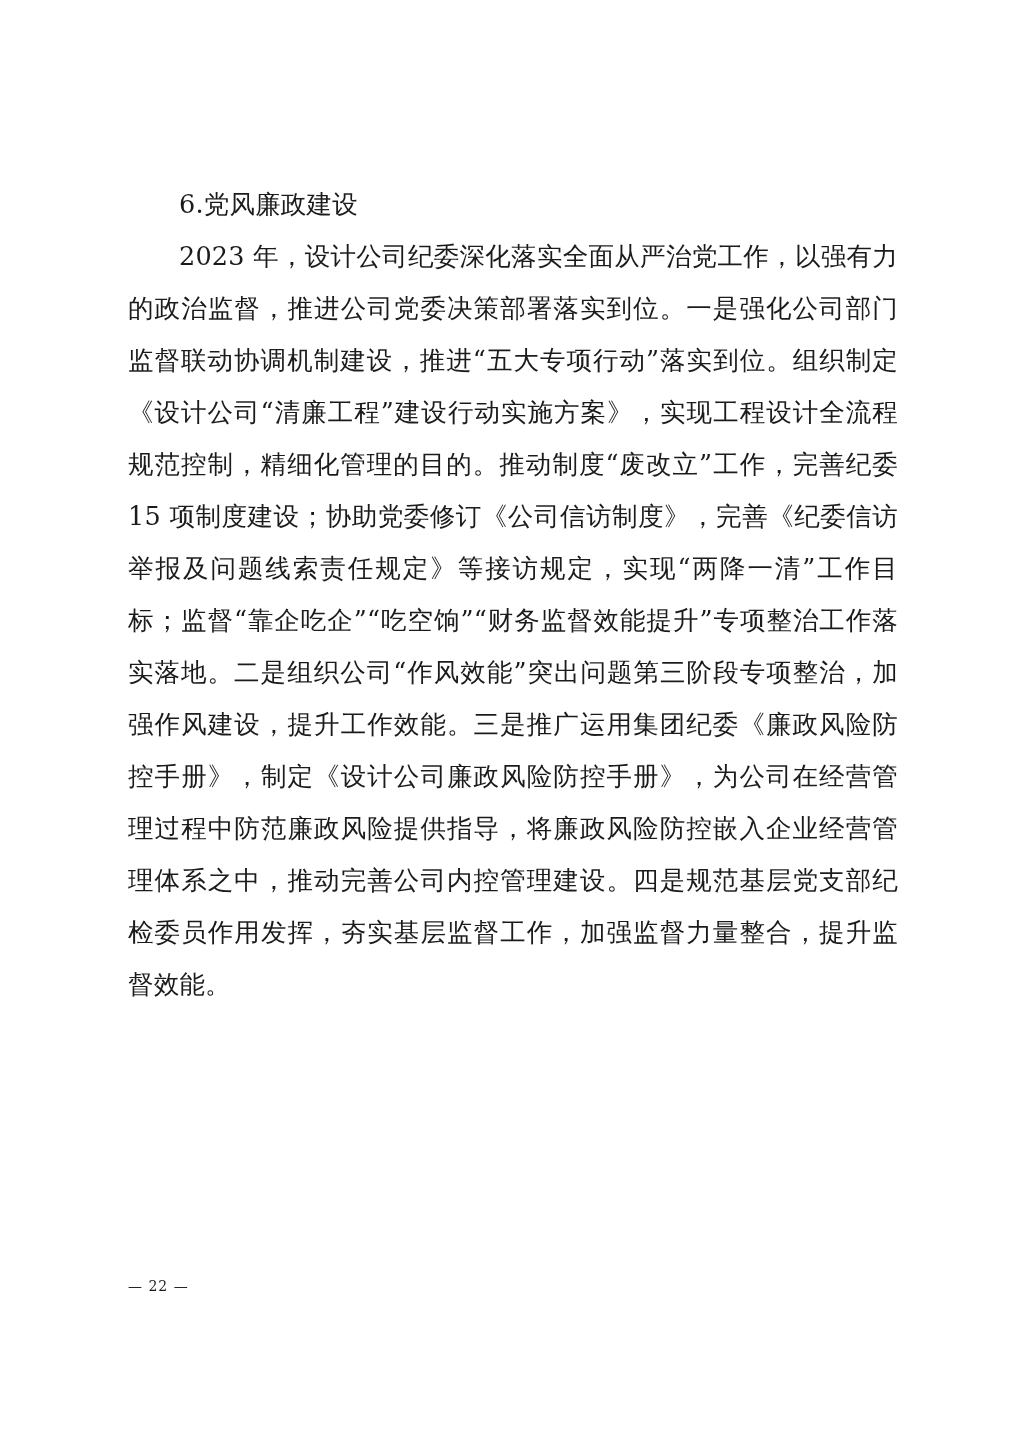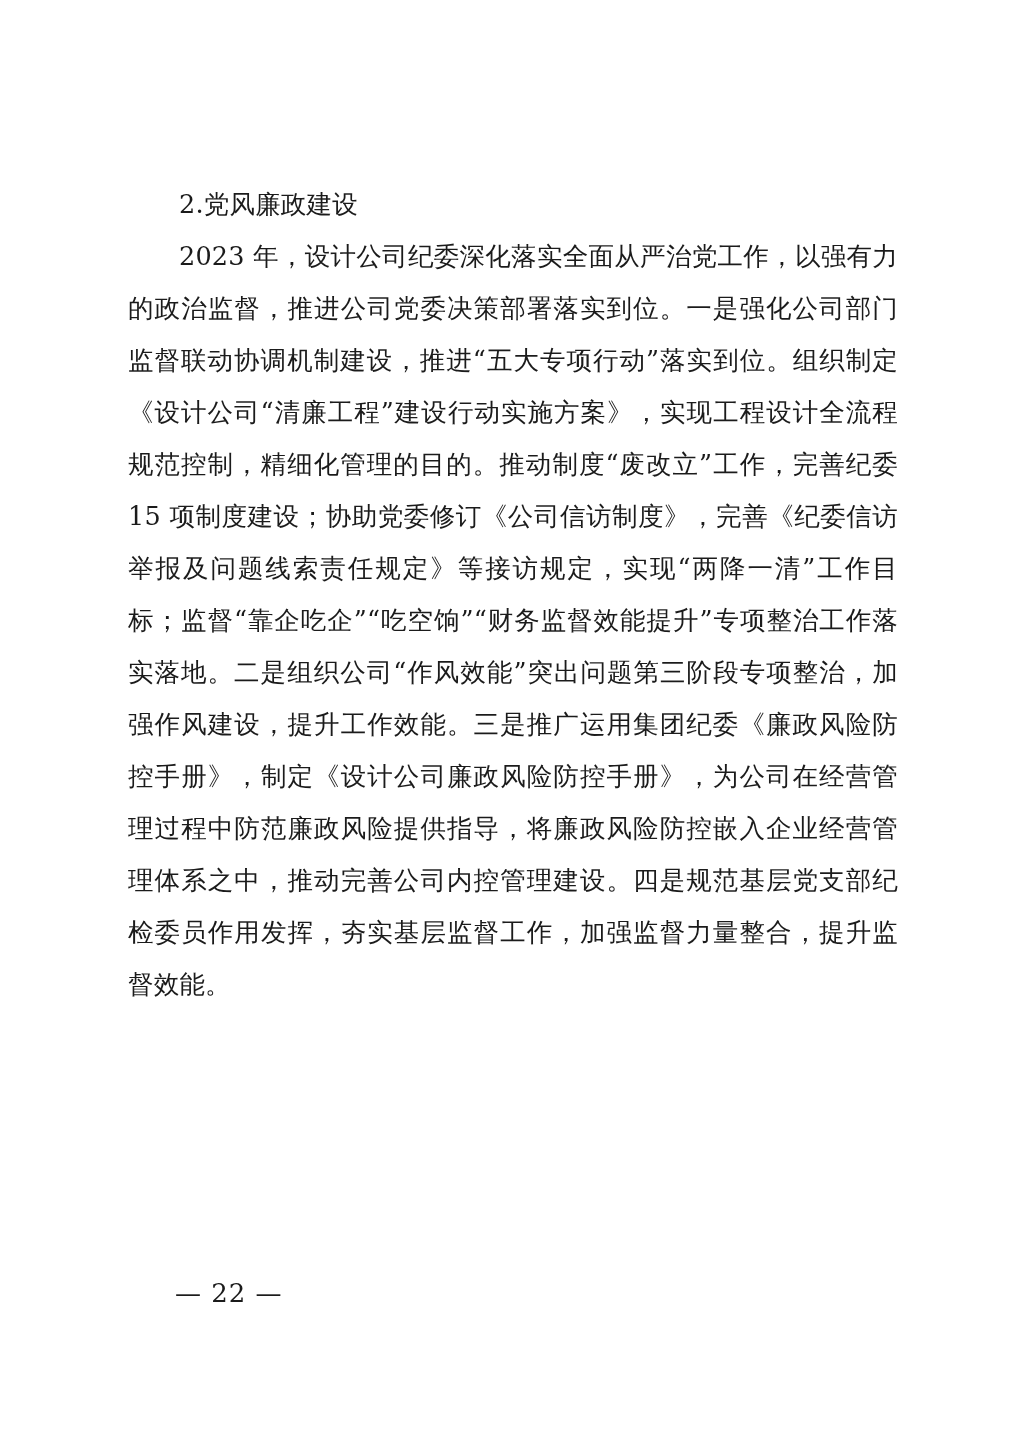--- a/index.html
+++ b/index.html
@@ -36,35 +36,34 @@
   }
   .para.heading {
     text-indent: 2em;
   }
   .footer {
     position: absolute;
     left: 128px;
     top: 1278px;
     width: 770px;
     font-family: "DejaVu Serif", "Liberation Serif", serif;
-    font-size: 26px;
+    font-size: 14px;
     color: #1b1b1b;
     text-align: left;
     letter-spacing: 1px;
-    margin-left: 47px;
   }
 </style>
 </head>
 <body>
 
 <div class="page">
 
   <div class="content">
 
-    <p class="para heading">2.党风廉政建设</p>
+    <p class="para heading">6.党风廉政建设</p>
 
     <p class="para indent">2023 年，设计公司纪委深化落实全面从严治党工作，以强有力的政治监督，推进公司党委决策部署落实到位。一是强化公司部门监督联动协调机制建设，推进“五大专项行动”落实到位。组织制定《设计公司“清廉工程”建设行动实施方案》，实现工程设计全流程规范控制，精细化管理的目的。推动制度“废改立”工作，完善纪委 15 项制度建设；协助党委修订《公司信访制度》，完善《纪委信访举报及问题线索责任规定》等接访规定，实现“两降一清”工作目标；监督“靠企吃企”“吃空饷”“财务监督效能提升”专项整治工作落实落地。二是组织公司“作风效能”突出问题第三阶段专项整治，加强作风建设，提升工作效能。三是推广运用集团纪委《廉政风险防控手册》，制定《设计公司廉政风险防控手册》，为公司在经营管理过程中防范廉政风险提供指导，将廉政风险防控嵌入企业经营管理体系之中，推动完善公司内控管理建设。四是规范基层党支部纪检委员作用发挥，夯实基层监督工作，加强监督力量整合，提升监督效能。</p>
 
 
   </div>
 
   <div class="footer">— 22 —</div>
 
 </div>
 

